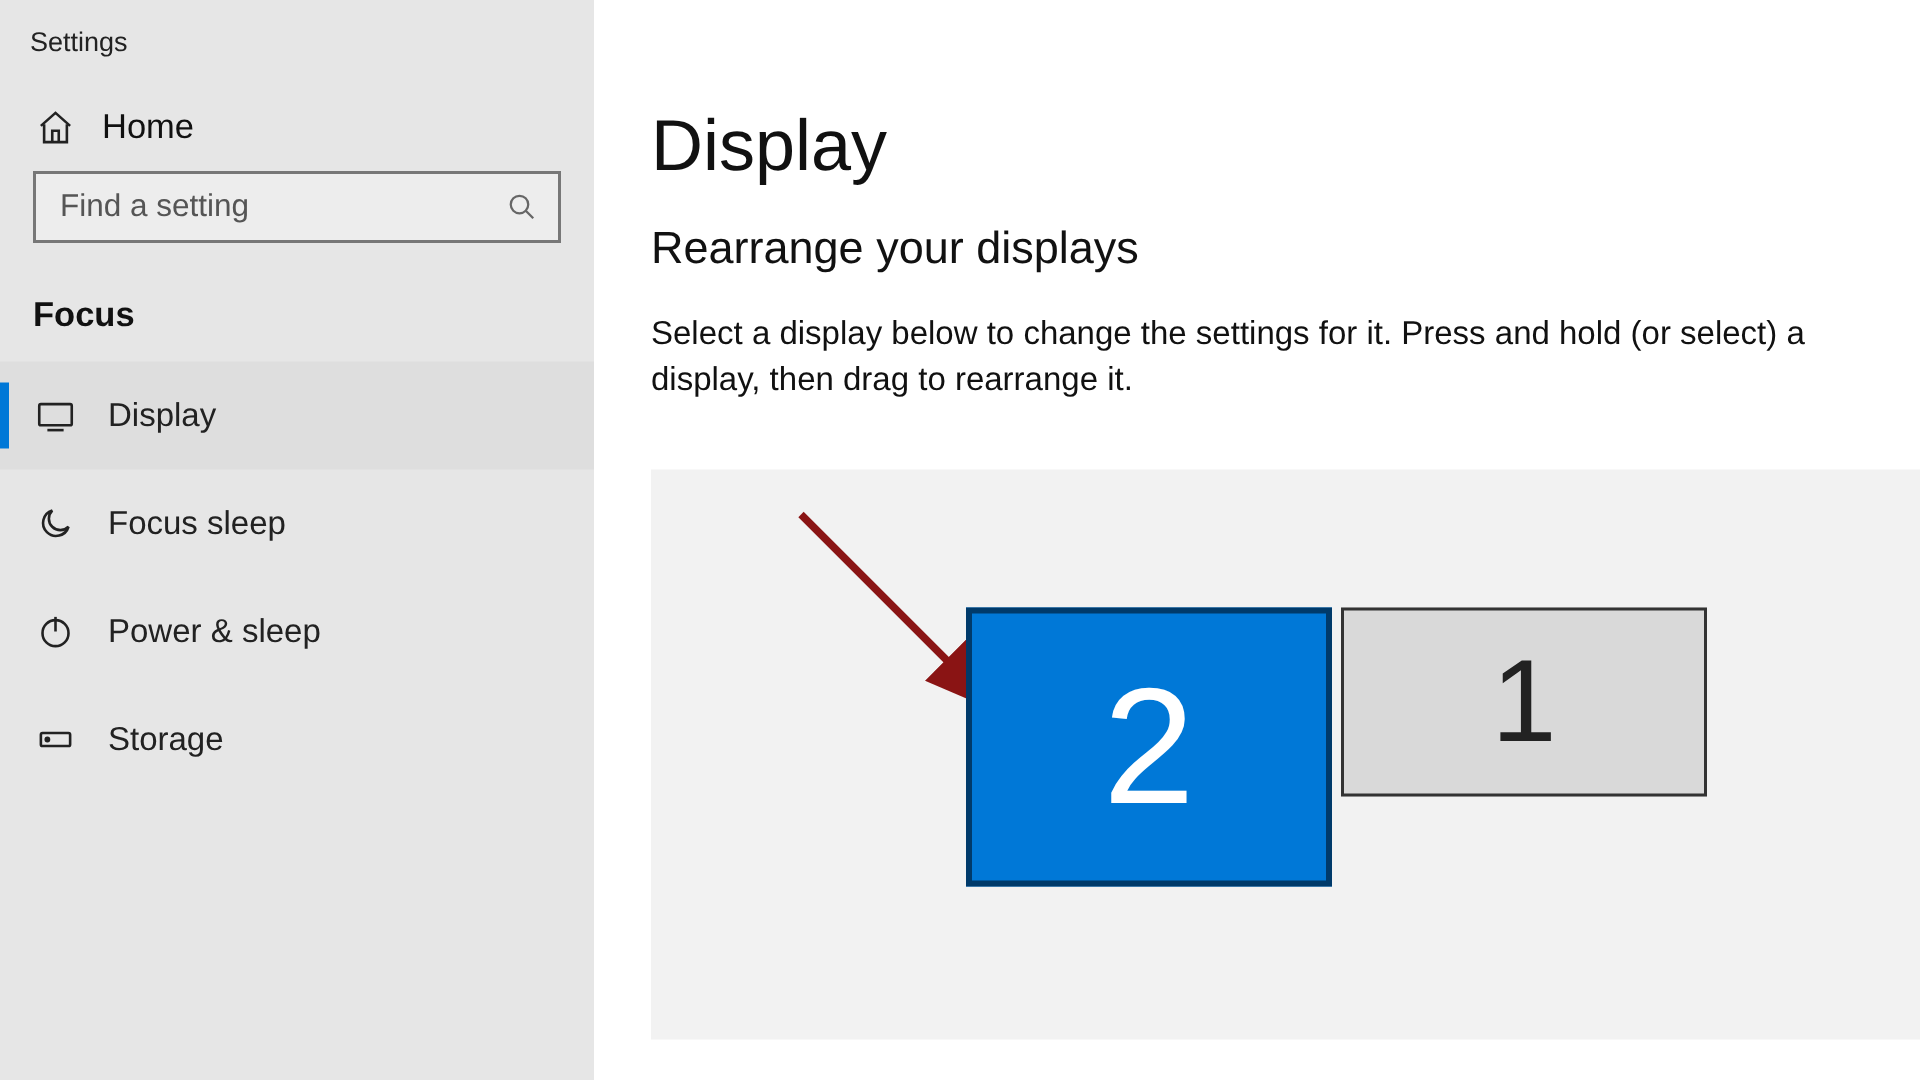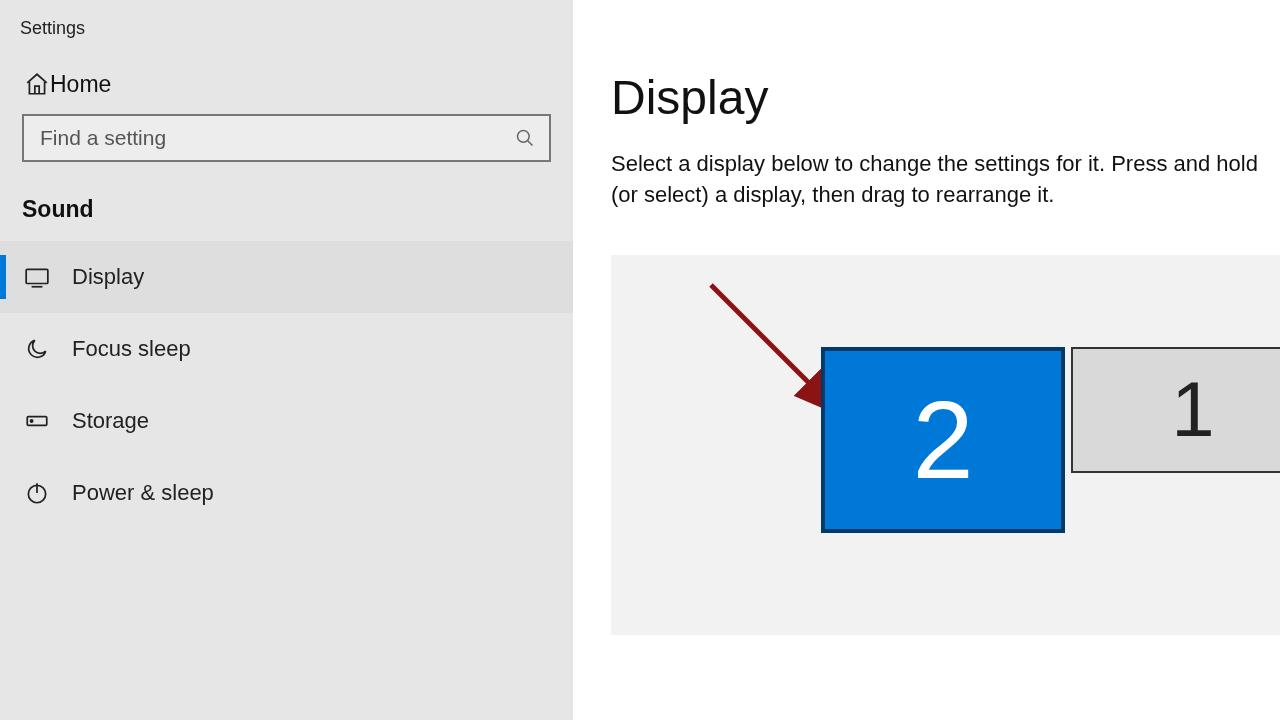--- a/index.html
+++ b/index.html
@@ -11,36 +11,36 @@
     overflow: hidden;
     color: #111;
   }
   .app {
     display: flex;
     width: 100%;
     height: 100%;
   }
   
   .sidebar {
-    width: 573px;
+    width: 396px;
     height: 100%;
     background: #e6e6e6;
     padding: 12px 0 0 0;
     position: relative;
   }
   .app-title {
     font-size: 18px;
     padding: 6px 20px 20px 20px;
     color: #222;
   }
   .home-row {
     display: flex;
-    align-items: flex-start;
+    align-items: center;
     padding: 12px 20px 16px 24px;
-    gap: 0;
+    gap: 18px;
     cursor: pointer;
   }
   .home-row .label { font-size: 23px; }
   .icon { display: inline-flex; align-items: center; justify-content: center; }
   .icon svg { display: block; }
 
   .search-wrap {
     padding: 0 22px 18px 22px;
   }
   .search {
@@ -167,21 +167,21 @@
         <input type="text" placeholder="Find a setting" style="">
         <span class="icon">
           <svg width="20" height="20" viewBox="0 0 24 24" fill="none" stroke="#666" stroke-width="1.8">
             <circle cx="10" cy="10" r="7"></circle>
             <line x1="15" y1="15" x2="21" y2="21"></line>
           </svg>
         </span>
       </div>
     </div>
 
-    <div class="category-heading">Sound</div>
+    <div class="category-heading">Focus</div>
 
     <div class="nav-list">
 
       <div class="nav-item active">
         <span class="icon">
           <svg width="26" height="26" viewBox="0 0 24 24" fill="none" stroke="#222" stroke-width="1.6">
             <rect x="2" y="5" width="20" height="13" rx="1"></rect>
             <line x1="7" y1="21" x2="17" y2="21"></line>
           </svg>
         </span>
@@ -195,42 +195,43 @@
           <svg width="26" height="26" viewBox="0 0 24 24" fill="none" stroke="#222" stroke-width="1.6">
             <path d="M20 14 A8 8 0 1 1 10 4 A6 6 0 0 0 20 14 Z"></path>
           </svg>
         </span>
         <span class="label">Focus sleep</span>
       </div>
 
       <div class="nav-item">
         <span class="icon">
           <svg width="26" height="26" viewBox="0 0 24 24" fill="none" stroke="#222" stroke-width="1.6">
+            <circle cx="12" cy="13" r="8"></circle>
+            <line x1="12" y1="3" x2="12" y2="12"></line>
+          </svg>
+        </span>
+        <span class="label">Power &amp; sleep</span>
+      </div>
+
+      <div class="nav-item">
+        <span class="icon">
+          <svg width="26" height="26" viewBox="0 0 24 24" fill="none" stroke="#222" stroke-width="1.6">
             <rect x="3" y="8" width="18" height="8" rx="1"></rect>
             <circle cx="7" cy="12" r="1" fill="#222"></circle>
           </svg>
         </span>
         <span class="label">Storage</span>
       </div>
 
-      <div class="nav-item">
-        <span class="icon">
-          <svg width="26" height="26" viewBox="0 0 24 24" fill="none" stroke="#222" stroke-width="1.6">
-            <circle cx="12" cy="13" r="8"></circle>
-            <line x1="12" y1="3" x2="12" y2="12"></line>
-          </svg>
-        </span>
-        <span class="label">Power &amp; sleep</span>
-      </div>
-
     </div>
   </aside>
 
   <main class="main">
     <h1 class="page-title">Display</h1>
+    <h2 class="section-title">Rearrange your displays</h2>
     <div class="section-desc">Select a display below to change the settings for it. Press and hold (or select) a display, then drag to rearrange it.</div>
 
     <div class="display-arrange-area">
 
       <svg class="annotation-arrow" width="180" height="180" style="left:85px; top:15px;">
         <defs>
           <marker id="arrowhead" markerWidth="10" markerHeight="8" refX="8" refY="4" orient="auto">
             <polygon points="0 0, 10 4, 0 8" fill="#8a1414"></polygon>
           </marker>
         </defs>

